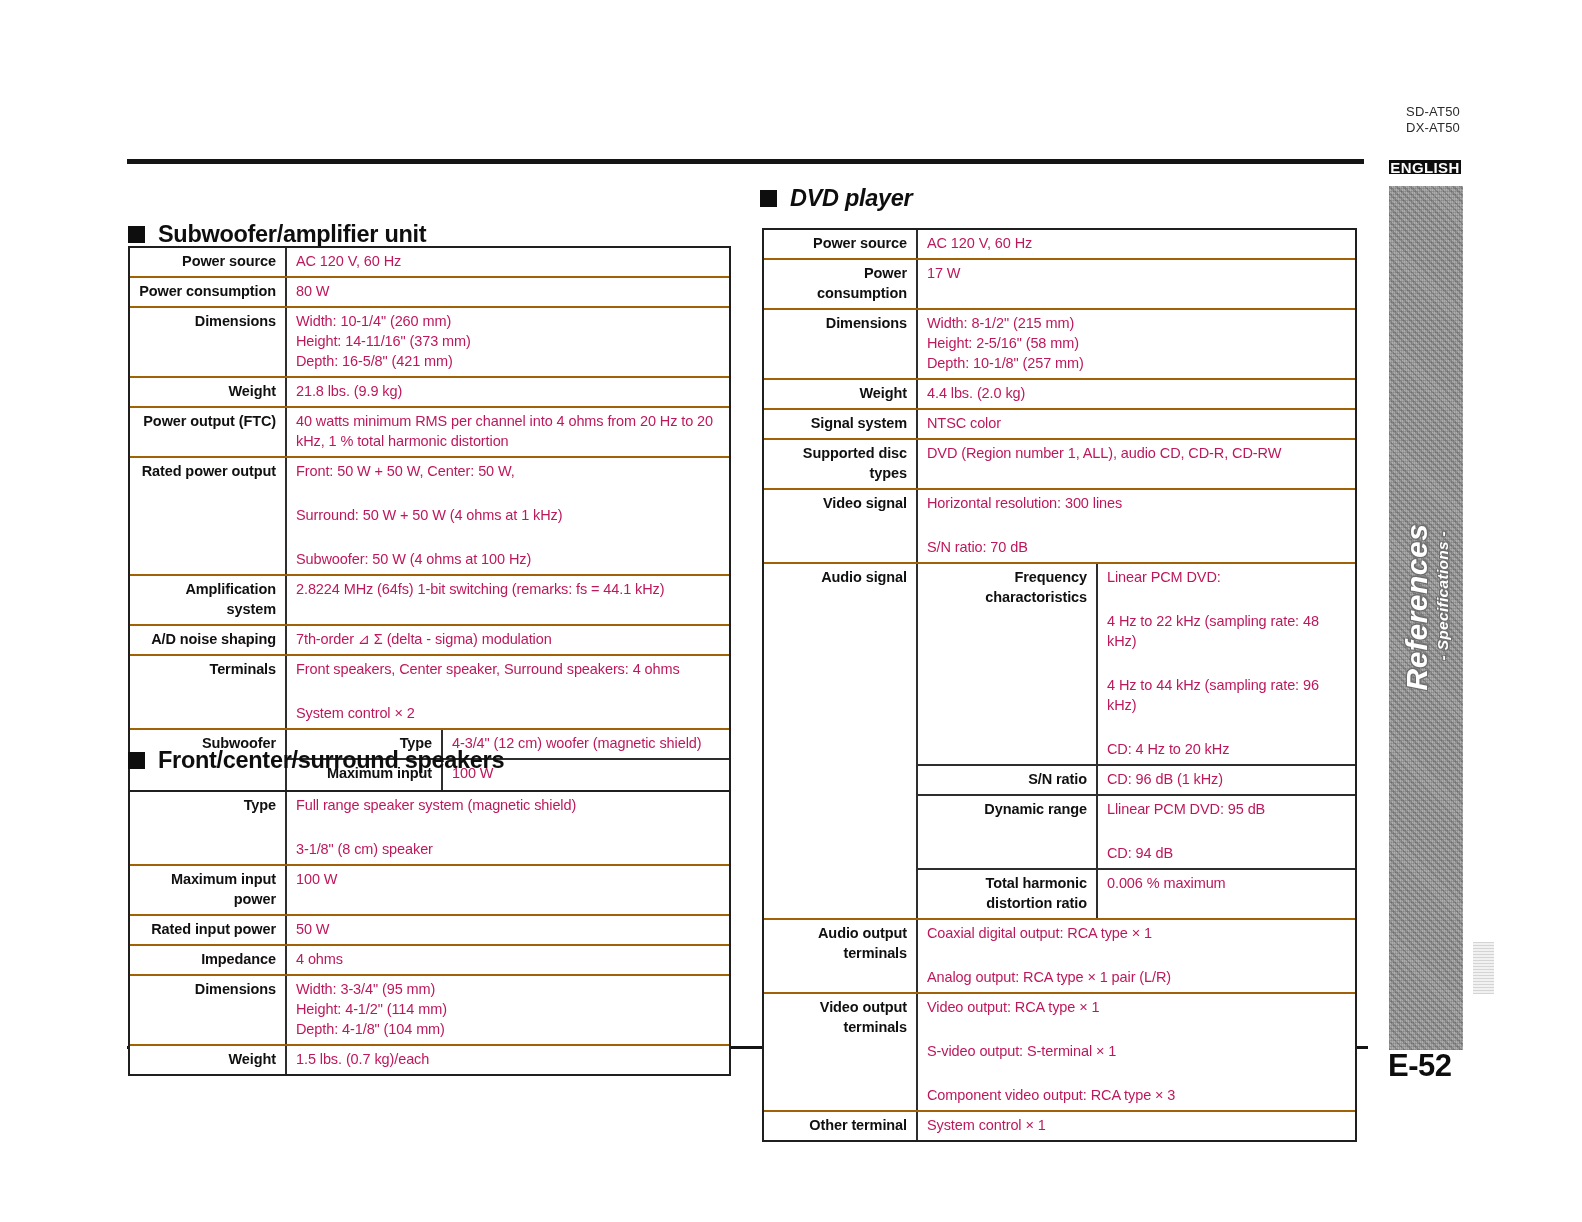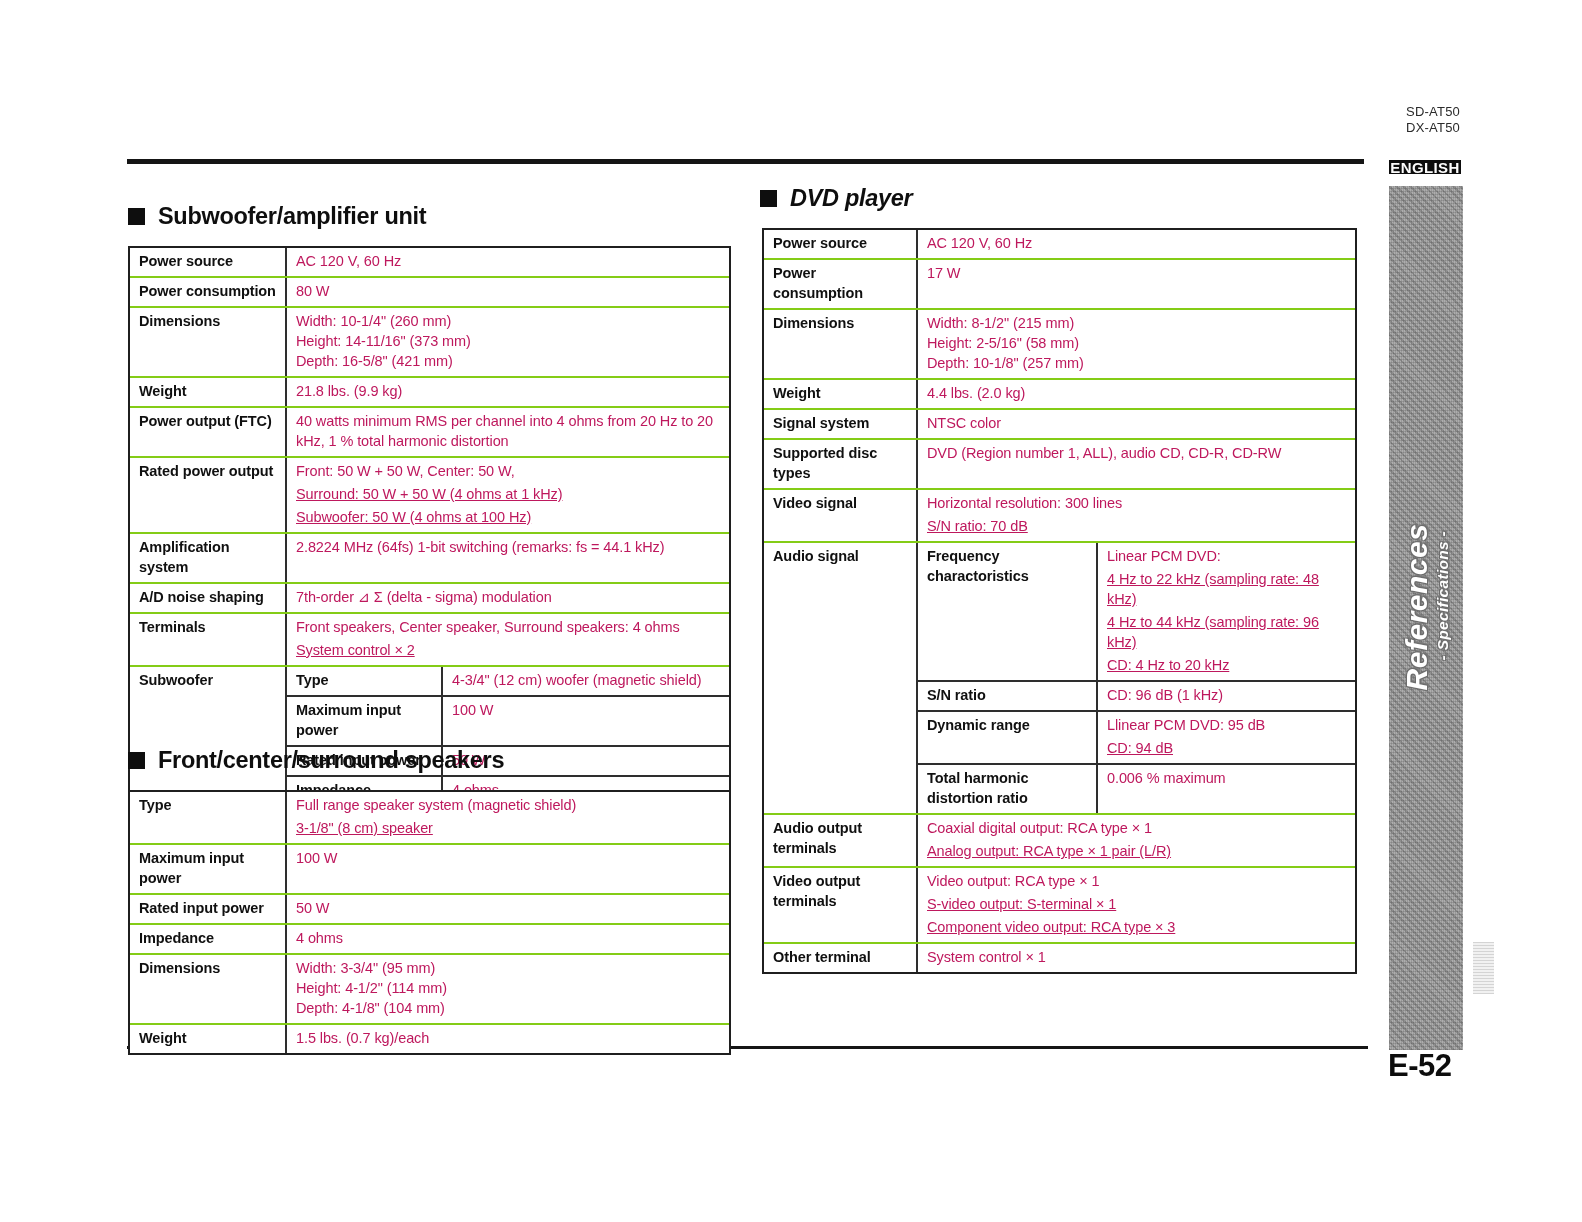--- a/index.html
+++ b/index.html
@@ -20,33 +20,33 @@
   }
   .bullet { display:inline-block; width:17px; height:17px; background:#0e0e0e;
     margin-right:13px; vertical-align:-1px; }
 
   
   .spec-table {
     position:absolute; border:2px solid #1f1f1f; background:#fff;
     font-size:14.5px; line-height:20px; letter-spacing:-0.1px;
   }
   .row { display:grid; }
-  .row + .row { border-top:2px solid #84cc16; }
+  .row + .row { border-top:2px solid #a16207; }
   .t-left .row { grid-template-columns:157px 1fr; }
   .t-dvd  .row { grid-template-columns:154px 1fr; }
   .cell { padding:3px 9px 5px 9px; }
-  .cell.label { font-weight:bold; border-right:2px solid #2e2e2e; color:#101010; }
+  .cell.label { font-weight:bold; border-right:2px solid #2e2e2e; color:#101010;text-align:right; }
   .cell.value { color:#be185d; }
   .subtable { display:block; }
   .srow { display:grid; }
   .srow + .srow { border-top:2px solid #2e2e2e; }
   .t-left .srow { grid-template-columns:156px 1fr; }
   .t-dvd  .srow { grid-template-columns:180px 1fr; }
   .srow .cell.label { border-right:2px solid #2e2e2e; }
-  .spaced .ln + .ln { margin-top:3px;text-decoration:underline; }
+  .spaced .ln + .ln { margin-top:24px; }
 
   
   .model-ref { position:absolute; top:104px; right:122px; text-align:right;
     font-size:13px; line-height:16px; color:#2b2b2b; letter-spacing:0.2px; }
   .lang-tab { position:absolute; left:1389px; top:160px; width:72px; height:14px;
     background:#0d0d0d; color:#fcfcfc; font-size:15px; font-weight:bold;
     letter-spacing:0.4px; display:flex; align-items:center; justify-content:center; }
   .side-strip {
     position:absolute; left:1389px; top:186px; width:74px; height:864px;
     background-color:#a0a0a0;
@@ -89,21 +89,21 @@
   <div class="lang-tab">ENGLISH</div>
   <div class="side-strip">
     <div class="side-text">
       <div class="side-title">References</div>
       <div class="side-sub">- Specifications -</div>
     </div>
   </div>
   <div class="halftone"></div>
   <div class="page-number">E-52</div>
 
-  <div class="section-heading" style="left:128px; top:203px;">
+  <div class="section-heading" style="left:128px; top:221px;">
     <span class="bullet"></span><span>Subwoofer/amplifier unit</span>
   </div>
 
   <div class="spec-table t-left" style="left:128px; top:246px; width:603px;">
     <div class="row">
       <div class="cell label">
           <div class="ln">Power source</div>
         </div>
       <div class="cell value">
           <div class="ln">AC 120 V, 60 Hz</div>

